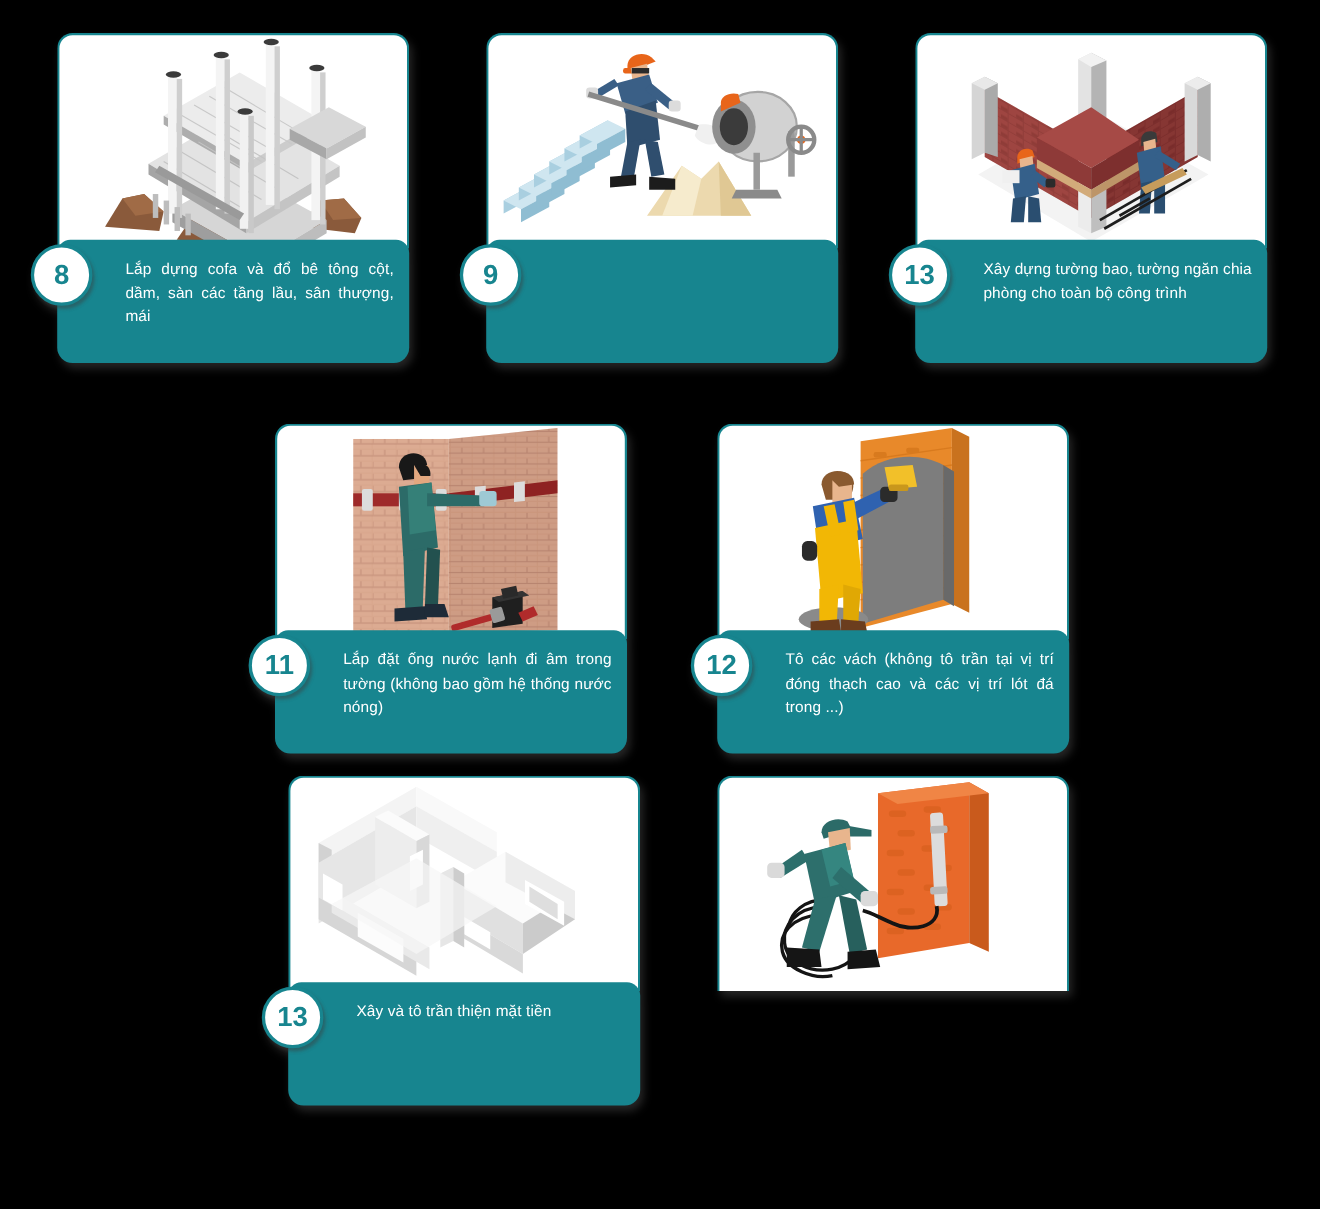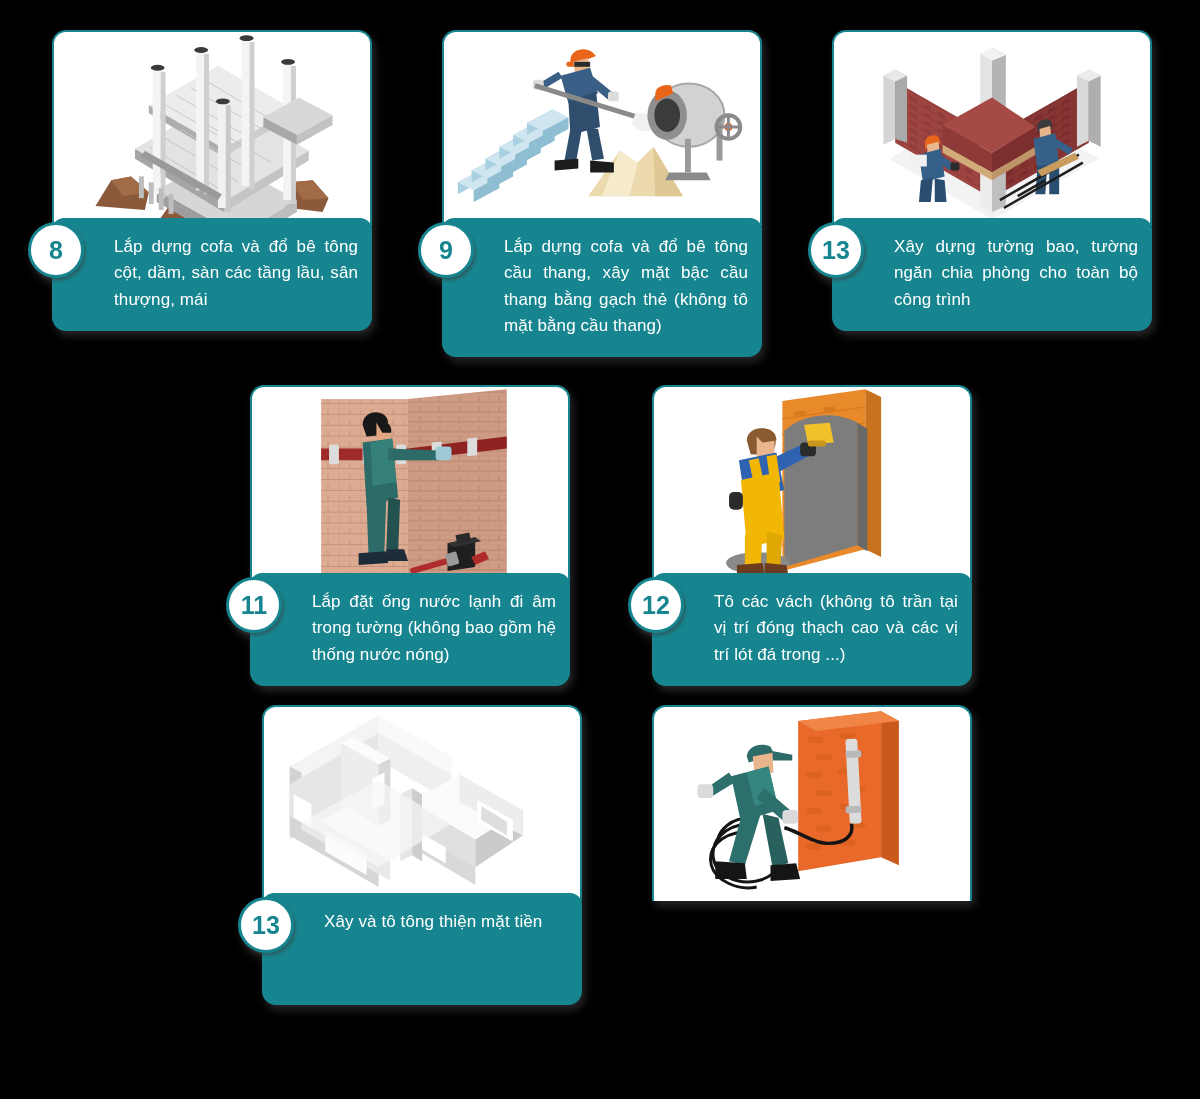--- a/index.html
+++ b/index.html
@@ -30,21 +30,21 @@
   .card-body {
     position: relative;
     background: #17858f;
     border-radius: 12px 12px 14px 14px;
     color: #ffffff;
     padding: 16px 14px 18px 62px;
     margin-top: -8px;
     min-height: 112px;
   }
   .card-text {
-    font-size: 17px;
+    font-size: 14px;
     line-height: 1.55;
     text-align: justify;
     text-justify: inter-word;
     letter-spacing: .1px;
   }
   .card.c13 .card-text { text-align: left; }
 
   
   .badge {
     position: absolute;
@@ -220,21 +220,20 @@
             <circle cx="288" cy="96" r="12" fill="none" stroke="#8a8a8a" stroke-width="4"></circle>
             <circle cx="288" cy="96" r="4" fill="#e8651a"></circle>
             <line x1="276" y1="96" x2="300" y2="96" stroke="#8a8a8a" stroke-width="3"></line>
             <line x1="288" y1="84" x2="288" y2="108" stroke="#8a8a8a" stroke-width="3"></line>
           </g>
         </svg>
       </div>
     </div>
     <div class="card-body">
       <div class="badge">9</div>
-      <div class="card-text">Lắp dựng cofa và đổ bê tông cầu thang, xây mặt bậc cầu thang bằng gạch thẻ (không tô mặt bằng cầu thang)</div>
     </div>
   </div>
 
   <div class="card c10" style="left:832px; top:30px;">
     <div class="card-media">
       <div class="illus">
         <svg viewBox="0 0 320 196" preserveAspectRatio="xMidYMid meet">
           <defs>
             <pattern id="brickL" width="14" height="8" patternUnits="userSpaceOnUse" patternTransform="skewY(30)">
               <rect width="14" height="8" fill="#8e3a38"></rect>
@@ -502,21 +501,21 @@
 
           <path d="M138 88 L150 82 L150 150 L138 156 Z" fill="#e6e6e6"></path>
           <path d="M150 82 L160 88 L160 156 L150 150 Z" fill="#cdcdcd"></path>
 
           <path d="M38 116 L116 162 L190 118 L116 74 Z" fill="#f6f6f6" opacity="0.7"></path>
         </svg>
       </div>
     </div>
     <div class="card-body">
       <div class="badge">13</div>
-      <div class="card-text">Xây và tô tông thiện mặt tiền</div>
+      <div class="card-text">Xây và tô trần thiện mặt tiền</div>
     </div>
   </div>
 
   <div class="card c14" style="left:652px; top:705px;">
     <div class="card-media">
       <div class="illus">
         <svg viewBox="0 0 320 196" preserveAspectRatio="xMidYMid meet">
 
           <path d="M146 14 L230 4 L230 152 L146 166 Z" fill="#e8692a"></path>
           <path d="M230 4 L248 14 L248 160 L230 152 Z" fill="#c95a1c"></path>

